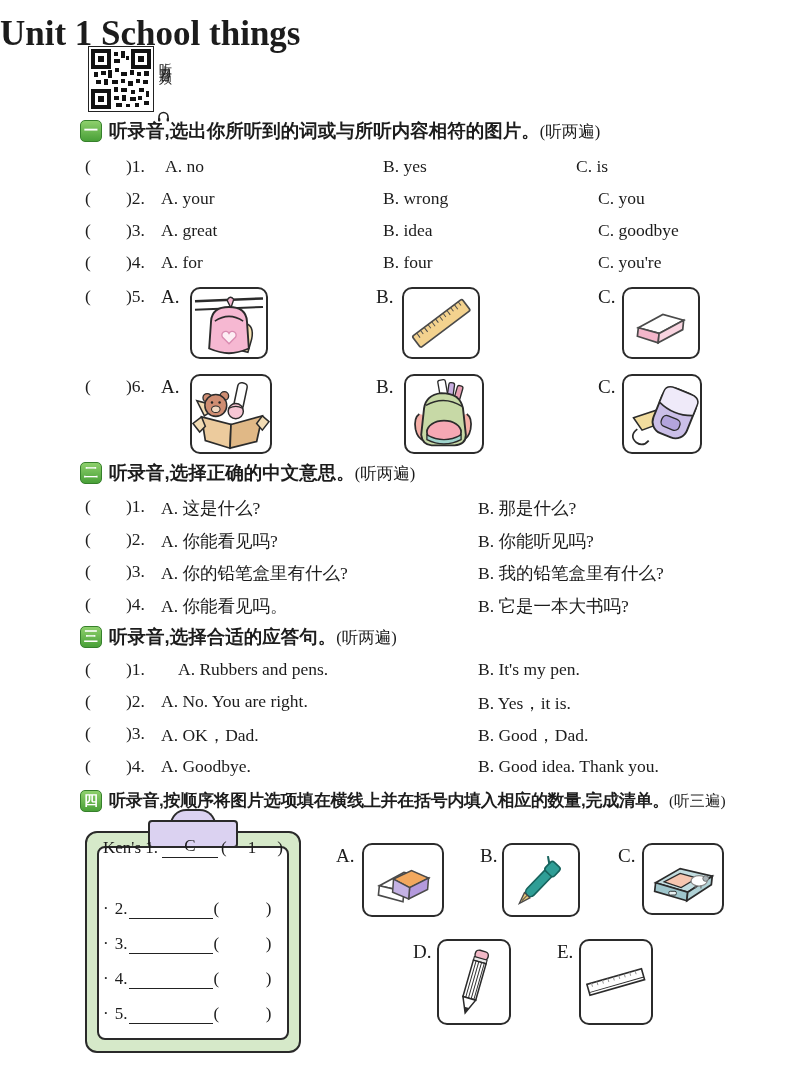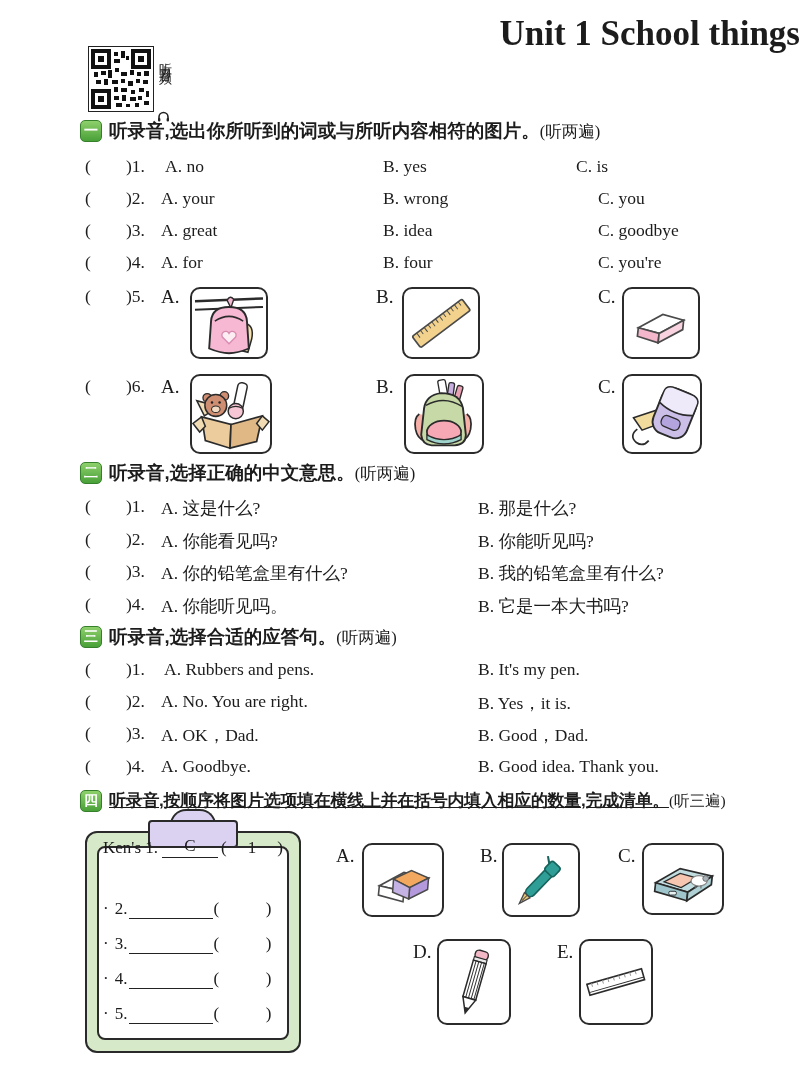--- a/index.html
+++ b/index.html
@@ -10,35 +10,35 @@
     --clip_purple:#dbd2f1;
     --paper:#ffffff;
   }
   html,body{margin:0;padding:0;background:#fff;}
   .page{position:relative;width:800px;height:1067px;background:var(--paper);overflow:hidden;
         font-family:"Liberation Serif","DejaVu Serif",serif;color:var(--ink);}
   .abs{position:absolute;}
   span{white-space:nowrap;}
 
   
-  .t-en{top:14px;left:0;width:100%;text-align:right;font-size:35px;font-weight:700;}
+  .t-en{top:14px;left:0;width:100%;text-align:left;font-size:35px;font-weight:700;}
   .t-zh{top:62px;left:0;width:100%;text-align:center;font-size:31px;font-weight:700;
         font-family:"Liberation Sans","DejaVu Sans",sans-serif;}
 
   
   .qr-caption{font-size:13px;letter-spacing:3px;writing-mode:vertical-rl;text-orientation:upright;
         font-family:"Liberation Sans","DejaVu Sans",sans-serif;color:#222;line-height:1;}
 
   
   .sec{display:flex;align-items:center;gap:7px;}
   .badge{flex:0 0 auto;width:22px;height:22px;border-radius:5px;box-sizing:border-box;
         background:linear-gradient(#8ed06c,#49a038);border:1.5px solid var(--badge_green_dark);
         color:#fff;font:700 14px/19px "Liberation Sans","DejaVu Sans",sans-serif;text-align:center;}
   .sec .ttl{font:700 18.5px "Liberation Sans","DejaVu Sans",sans-serif;}
-  .sec .ttl.small{font-size:17px;letter-spacing:-0.3px;text-decoration:underline;}
+  .sec .ttl.small{font-size:17px;letter-spacing:-0.3px;}
   .note{font:400 16.5px "Liberation Serif","DejaVu Serif",serif;}
 
   
   .qtext{font-size:17.5px;}
   .lbl{font-size:19px;}
   .imgbox{border:2.2px solid #2b2b2b;border-radius:10px;background:#fff;box-sizing:border-box;}
   .imgbox svg{width:100%;height:100%;display:block;}
 
   
   .clip-outer{left:85px;top:831px;width:212px;height:218px;background:var(--clipboard_green);
@@ -266,32 +266,32 @@
   </div>
   <div class="abs qtext" style="top:561px;left:0;width:800px">
     <span class="abs" style="left:85px">(</span>
     <span class="abs" style="left:126px">)3.</span>
     <span class="abs" style="left:161px">A. 你的铅笔盒里有什么?</span>
     <span class="abs" style="left:478px">B. 我的铅笔盒里有什么?</span>
   </div>
   <div class="abs qtext" style="top:594px;left:0;width:800px">
     <span class="abs" style="left:85px">(</span>
     <span class="abs" style="left:126px">)4.</span>
-    <span class="abs" style="left:161px">A. 你能听见吗。</span>
+    <span class="abs" style="left:161px">A. 你能看见吗。</span>
     <span class="abs" style="left:478px">B. 它是一本大书吗?</span>
   </div>
 
   <div class="abs sec" style="left:80px;top:624px">
     <span class="badge">三</span>
     <span><span class="ttl">听录音,选择合适的应答句。</span><span class="note">(听两遍)</span></span>
   </div>
   <div class="abs qtext" style="top:659px;left:0;width:800px">
     <span class="abs" style="left:85px">(</span>
     <span class="abs" style="left:126px">)1.</span>
-    <span class="abs" style="left:164px">A. Rubbers and pens.</span>
+    <span class="abs" style="left:178px">A. Rubbers and pens.</span>
     <span class="abs" style="left:478px">B. It's my pen.</span>
   </div>
   <div class="abs qtext" style="top:691px;left:0;width:800px">
     <span class="abs" style="left:85px">(</span>
     <span class="abs" style="left:126px">)2.</span>
     <span class="abs" style="left:161px">A. No. You are right.</span>
     <span class="abs" style="left:478px">B. Yes，it is.</span>
   </div>
   <div class="abs qtext" style="top:723px;left:0;width:800px">
     <span class="abs" style="left:85px">(</span>

